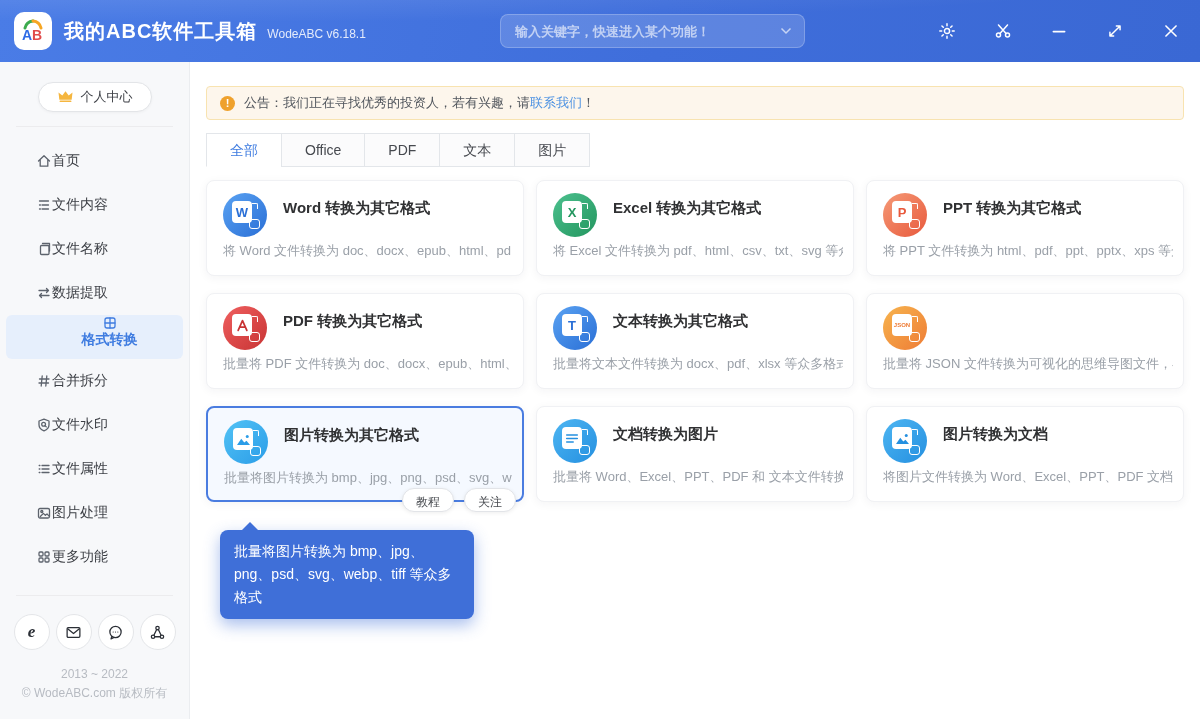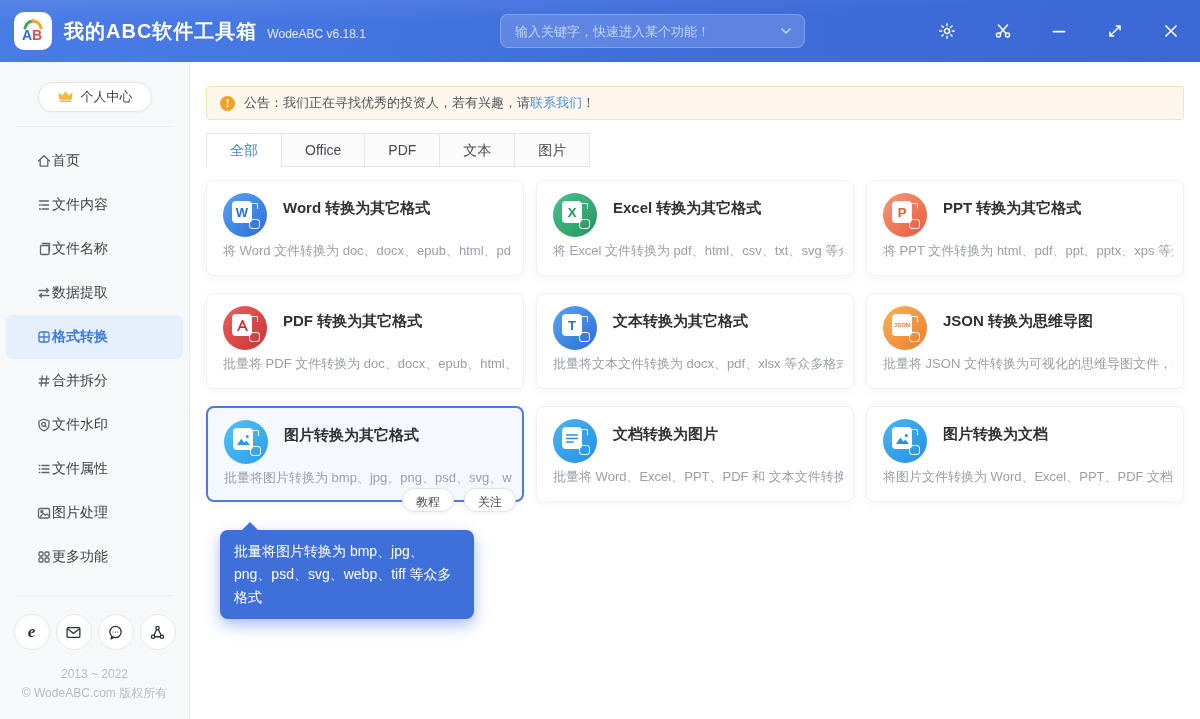--- a/index.html
+++ b/index.html
@@ -12,21 +12,21 @@
   .topbar::after { content:""; position:absolute; left:0; right:0; top:0; height:62px;
     background:radial-gradient(140% 120% at 18% -30%, rgba(255,255,255,.14), rgba(255,255,255,0) 55%); pointer-events:none; }
   .logo { width:38px; height:38px; margin-left:14px; background:#fff; border-radius:10px;
     display:flex; align-items:center; justify-content:center; flex:none; }
   .app-title { font-size:20px; font-weight:bold; margin-left:12px; letter-spacing:1px; }
   .app-version { font-size:12px; margin-left:10px; margin-top:6px; color:rgba(255,255,255,.85); }
   .searchbox { position:absolute; left:500px; top:14px; width:305px; height:34px;
     background:rgba(255,255,255,.16); border:1px solid rgba(255,255,255,.22); border-radius:8px;
     display:flex; align-items:center; z-index:2; }
   .searchbox input { flex:1; background:transparent; border:none; outline:none;
-    padding:0 10px 0 14px; font-size:13px; color:#fff; font-family:inherit; }
+    padding:0 10px 0 14px; font-size:13px; color:#fff; font-family:inherit;font-weight:bold; }
   .searchbox input::placeholder { color:rgba(255,255,255,.62); }
   .search-caret { margin-right:12px; opacity:.65; display:flex; }
   .win-controls { position:absolute; right:0; top:0; height:62px; display:flex;
     align-items:center; gap:38px; padding-right:20px; z-index:2; }
   .win-btn { display:flex; align-items:center; justify-content:center; cursor:default; }
 
   
   .shell { display:flex; height:657px; }
 
   
@@ -34,21 +34,21 @@
     display:flex; flex-direction:column; }
   .profile-btn { margin:20px auto 0; height:30px; padding:0 18px; background:#fff;
     border:1px solid #e3e5e8; border-radius:16px; display:flex; align-items:center; gap:7px;
     font-size:13px; color:#3c3f45; box-shadow:0 1px 3px rgba(0,0,0,.04); }
   .side-divider { height:1px; background:#ececee; margin:14px 16px 6px; }
   .side-list { margin-top:6px; }
   .side-item { height:44px; display:flex; align-items:center; padding-left:30px;
     margin:0 6px; border-radius:6px; font-size:14px; color:#3c3f45; cursor:default; }
   .side-item svg { flex:none; }
   .side-item svg * { stroke:#5d636d; }
-  .side-item.active { background:#e6effc; color:#3f7ce0; font-weight:bold; }
+  .side-item.active { background:#e6effc; color:#3f7ce0; font-weight:bold;flex-direction:column; }
   .side-item.active svg * { stroke:#3f7ce0; }
   .social-row { display:flex; justify-content:center; gap:6px; margin-top:12px; }
   .social-btn { width:36px; height:36px; border-radius:50%; background:#fff;
     border:1px solid #e4e6e9; display:flex; align-items:center; justify-content:center; }
   .ie-glyph { font-family:"Liberation Serif","DejaVu Serif",serif; font-style:italic;
     font-weight:bold; font-size:17px; color:#2b2f36; }
   .side-footer { margin-top:auto; padding-bottom:16px; text-align:center;
     font-size:12px; color:#b7bbc2; line-height:1.6; }
 
   
@@ -331,21 +331,20 @@
             <div class="icon-sub"></div>
           </div>
         <div class="card-title">文本转换为其它格式</div>
         <div class="card-desc">批量将文本文件转换为 docx、pdf、xlsx 等众多格式</div>
       </div>
       <div class="card">
         <div class="card-icon" style="background: linear-gradient(135deg, rgb(247, 180, 78), rgb(238, 124, 53));">
             <div class="icon-badge" style="color: rgb(238, 124, 53); font-size: 6px;">JSON</div>
             <div class="icon-sub"></div>
           </div>
-        <div class="card-title">JSON 转换为思维导图</div>
         <div class="card-desc">批量将 JSON 文件转换为可视化的思维导图文件，在</div>
       </div>
       <div class="card selected">
         <div class="card-icon" style="background: linear-gradient(135deg, rgb(82, 194, 245), rgb(43, 157, 232));">
             <div class="icon-badge">
               <svg width="15" height="13" viewBox="0 0 12 10">
                 <circle cx="9" cy="2.6" r="1.2" fill="#2b9de8"></circle>
                 <path d="M0.8 9.3 L4.2 4.4 L6.6 7.4 L8.4 5.9 L11.2 9.3 Z" fill="#2b9de8"></path>
               </svg>
             </div>

